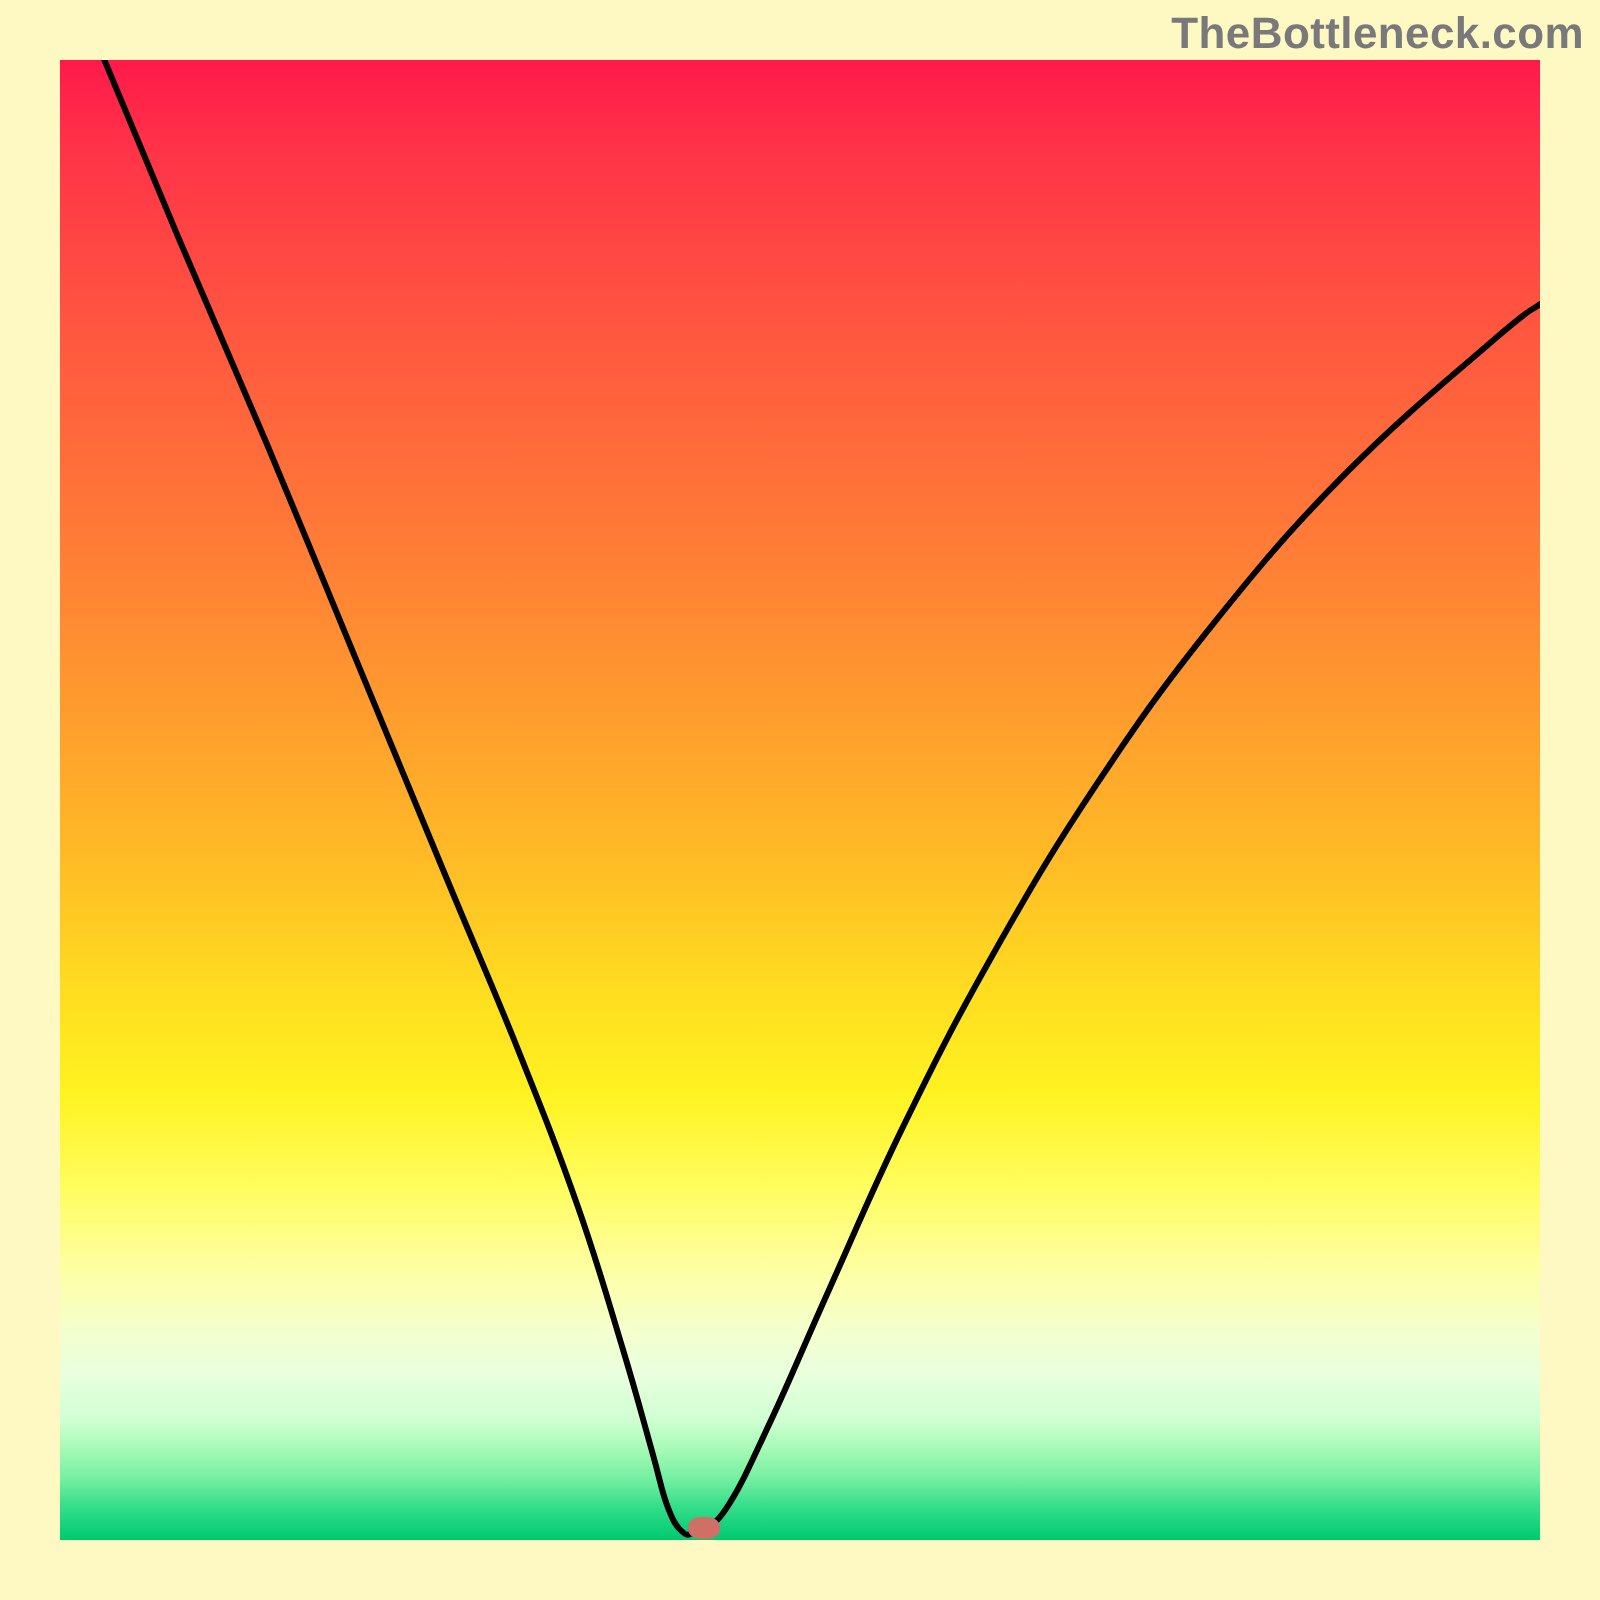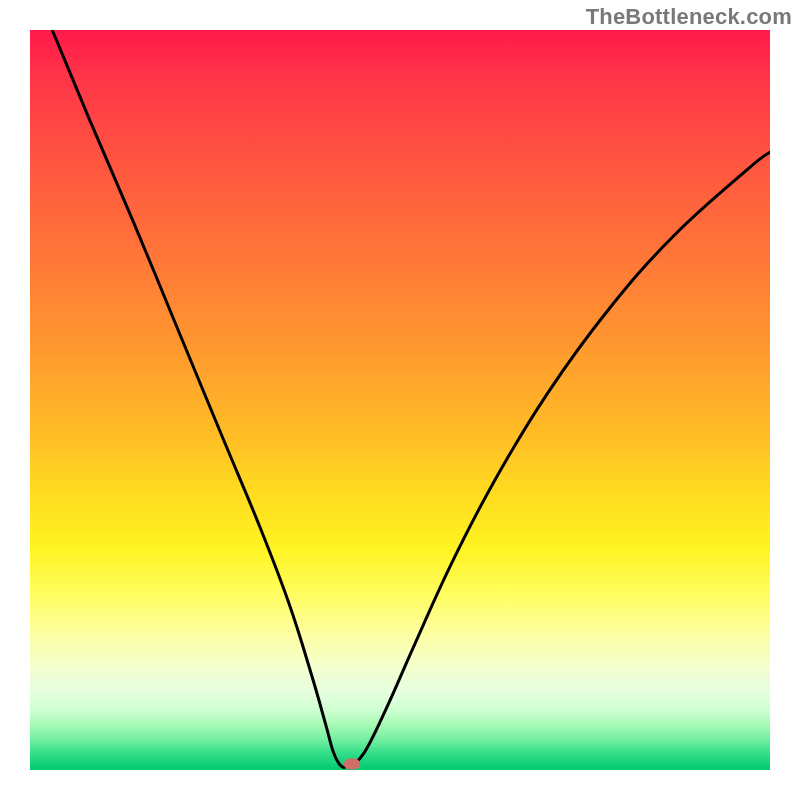--- a/index.html
+++ b/index.html
@@ -7,21 +7,21 @@
     padding: 0;
     width: 800px;
     height: 800px;
     background: #000000;
     overflow: hidden;
   }
   .container {
     position: relative;
     width: 800px;
     height: 800px;
-    background: #ffffff;
+    background: #fef9c3;
   }
   .plot-area {
     position: absolute;
     left: 30px;
     top: 30px;
     width: 740px;
     height: 740px;
     background: linear-gradient(
       to bottom,
       #ff1a4a 0%,

